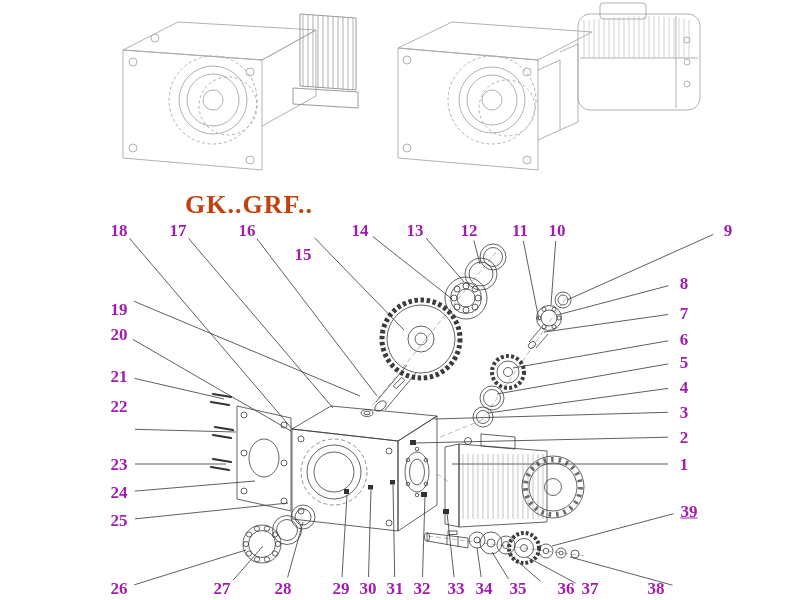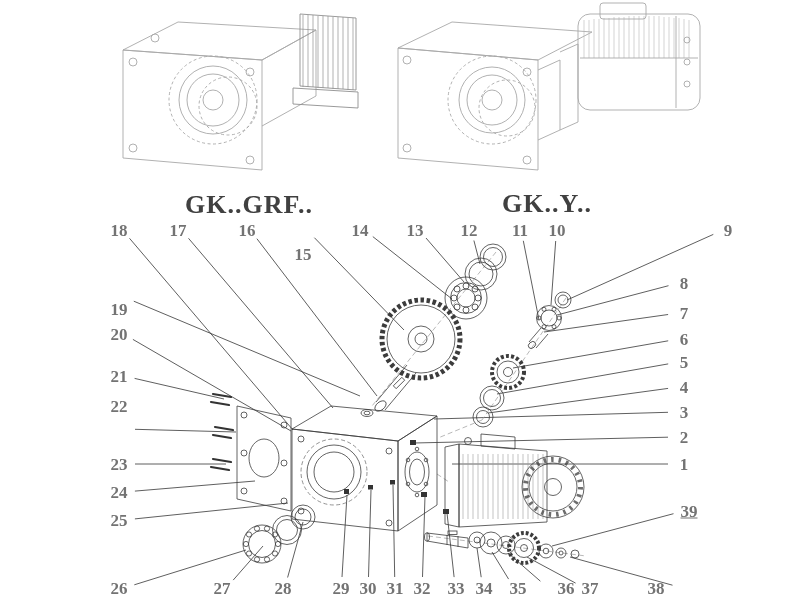--- a/index.html
+++ b/index.html
@@ -4,27 +4,27 @@
 <style>
   * { margin:0; padding:0; box-sizing:border-box; }
   html,body { background:#ffffff; }
   .stage {
     position:relative; width:800px; height:600px; background:#ffffff;
     font-family:"Liberation Serif", serif; overflow:hidden;
   }
   svg.art { position:absolute; left:0; top:0; }
   .title {
     position:absolute; transform:translate(-50%,-50%);
-    font-weight:700; font-size:26px; letter-spacing:1px; color:#404040;
+    font-weight:700; font-size:26px; letter-spacing:1px; color:#c2410c;
     white-space:nowrap;
   }
   #callout-layer { position:absolute; left:0; top:0; width:800px; height:600px; pointer-events:none; }
   .callout {
     position:absolute; transform:translate(-50%,-50%);
-    font-weight:700; font-size:17px; color:#737373; line-height:1;
+    font-weight:700; font-size:17px; color:#a21caf; line-height:1;
   }
 </style>
 </head>
 <body>
 
 <div class="stage">
 
   <svg class="art" width="800" height="600" viewBox="0 0 800 600">
 
     <g id="leader-lines" stroke="#2a2a2a" stroke-width="0.75">
@@ -281,21 +281,20 @@
           <circle cx="275" cy="534.5" r="2.6"></circle>
         <circle cx="287" cy="530" r="14.5"></circle>
         <circle cx="287" cy="530" r="10.5"></circle>
         <circle cx="303" cy="517" r="12"></circle>
         <circle cx="303" cy="517" r="8"></circle>
       </g>
     </g>
   </svg>
 
   <div class="title" style="left:249px; top:205px">GK..GRF..</div>
-  <div class="title" style="left:547px; top:204px">GK..Y..</div>
 
   <div id="callout-layer">
       <div class="callout" style="left: 119px; top: 230px;">18</div>
       <div class="callout" style="left: 178px; top: 230px;">17</div>
       <div class="callout" style="left: 247px; top: 230px;">16</div>
       <div class="callout" style="left: 303px; top: 230px; margin-top: 24px;">15</div>
       <div class="callout" style="left: 360px; top: 230px;">14</div>
       <div class="callout" style="left: 415px; top: 230px;">13</div>
       <div class="callout" style="left: 469px; top: 230px;">12</div>
       <div class="callout" style="left: 520px; top: 230px;">11</div>

